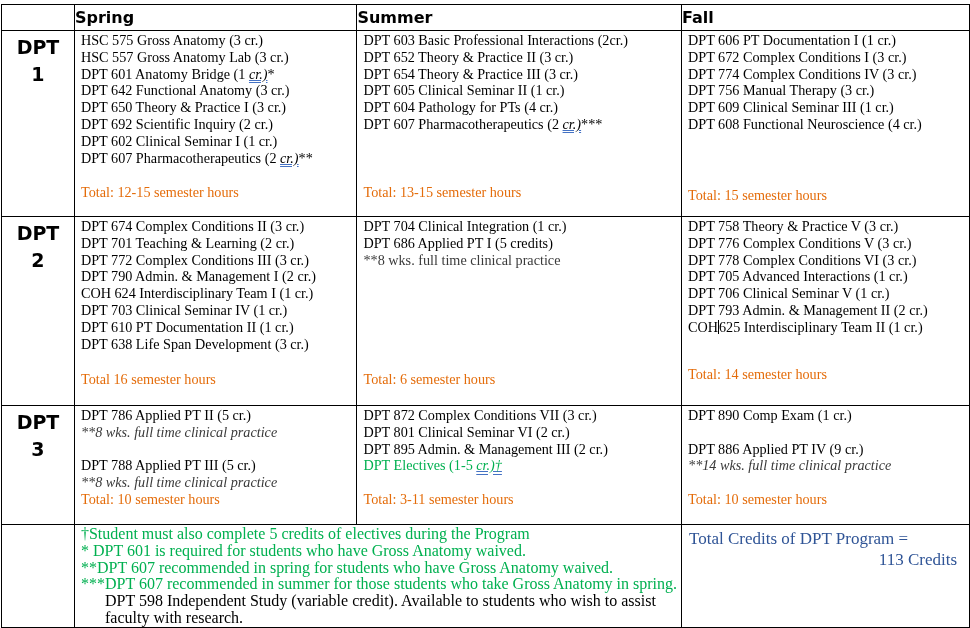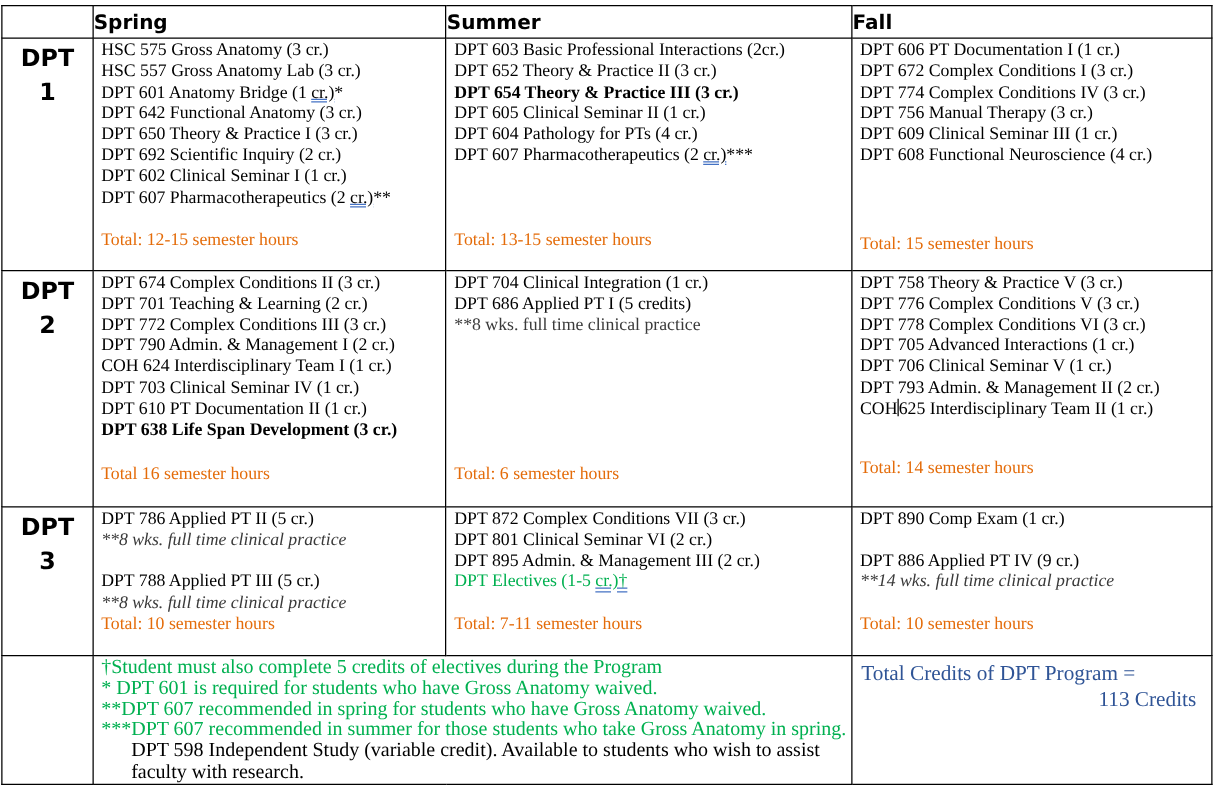--- a/index.html
+++ b/index.html
@@ -33,26 +33,26 @@
   }
   .cell {
     font-family:"Liberation Serif", serif;
     font-size:14.2px;
     line-height:16.8px;
     color:#000;
     padding:1px 4px 0 6px !important;
     position:relative;
   }
   .line { white-space:nowrap; display:block; }
-  .bold { font-weight:bold; }
+  .bold { font-weight:normal; }
   .ital { font-style:italic; color:#3a3a3a; }
   .note { color:#3a3a3a; }
   .orange { color:#e46c0a; }
   .green { color:#00b050; }
-  .ul { text-decoration:underline; text-decoration-style:double; text-decoration-color:#4472c4; }
+  .ul { text-decoration:underline; text-decoration-style:double; text-decoration-color:#4472c4;font-style:italic; }
   .gap { display:block; height:16.8px; }
   .total { position:absolute; left:6px; }
   .foot { font-family:"Liberation Serif", serif; font-size:16px; line-height:16.8px; padding:1px 4px 0 6px !important; }
   .footwrap { white-space:normal; display:block;margin-left:24px; }
   .totalcredits {
     font-family:"Liberation Serif", serif;
     font-size:17px;
     line-height:21px;
     color:#2f5496;
     padding:3px 8px 0 7px !important;
@@ -160,21 +160,21 @@
       <span class="line">DPT 788 Applied PT III (5 cr.)</span>
       <span class="line ital">**8 wks. full time clinical practice</span>
       <span class="line orange">Total: 10 semester hours</span>
     </td>
     <td class="cell">
       <span class="line">DPT 872 Complex Conditions VII (3 cr.)</span>
       <span class="line">DPT 801 Clinical Seminar VI (2 cr.)</span>
       <span class="line">DPT 895 Admin. &amp; Management III (2 cr.)</span>
       <span class="line green"><span>DPT Electives (1-5 </span><span class="ul">cr.)†</span></span>
       <span class="gap"></span>
-      <span class="line orange">Total:  7-11 semester hours</span>
+      <span class="line orange">Total:  3-11 semester hours</span>
     </td>
     <td class="cell">
       <span class="line">DPT 890 Comp Exam (1 cr.)</span>
       <span class="gap"></span>
       <span class="line">DPT 886 Applied PT IV (9 cr.)</span>
       <span class="line ital">**14 wks. full time clinical practice</span>
       <span class="gap"></span>
       <span class="line orange">Total: 10 semester hours</span>
     </td>
   </tr>

